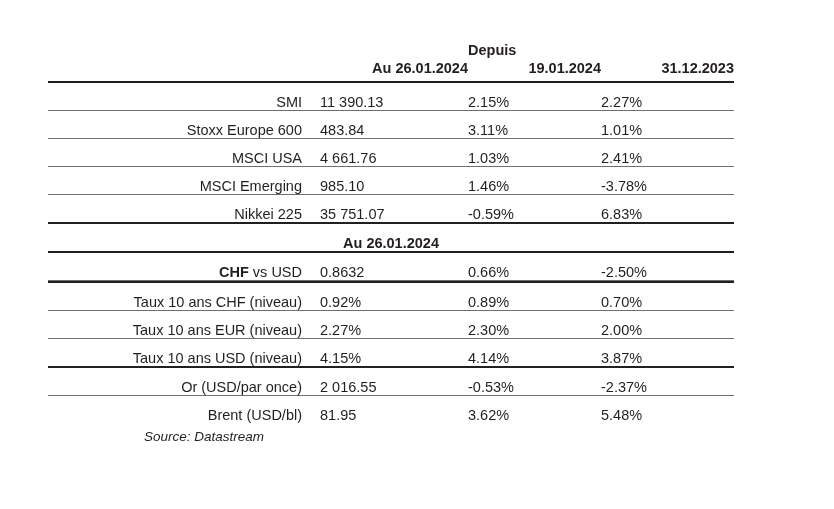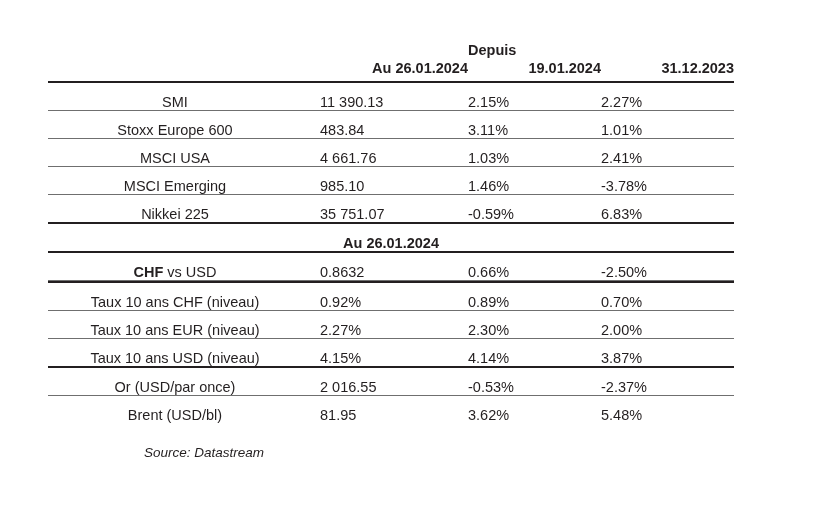--- a/index.html
+++ b/index.html
@@ -63,39 +63,39 @@
     line-height: 0;
     font-size: 0;
   }
 
   tr.data-row td {
     height: 27px;
     font-size: 14.5px;
     white-space: nowrap;
   }
   td.label {
-    text-align: center;
+    text-align: right;
     padding-right: 18px;
   }
   td.val {
     text-align: left;
     padding-right: 6px;
   }
   td.val.v1 { padding-right: 8px; }
 
   tr.subhdr-row td {
     height: 27px;
     text-align: center;
     font-weight: bold;
     font-size: 14.5px;
   }
   .bold-cur { font-weight: bold; }
 
   .source {
-    margin-top: 22px;
+    margin-top: 6px;
     margin-left: 96px;
     font-style: italic;
     font-size: 13.5px;
     color: #231f20;
   }
 </style>
 </head>
 <body>
 
 <div class="sheet">

